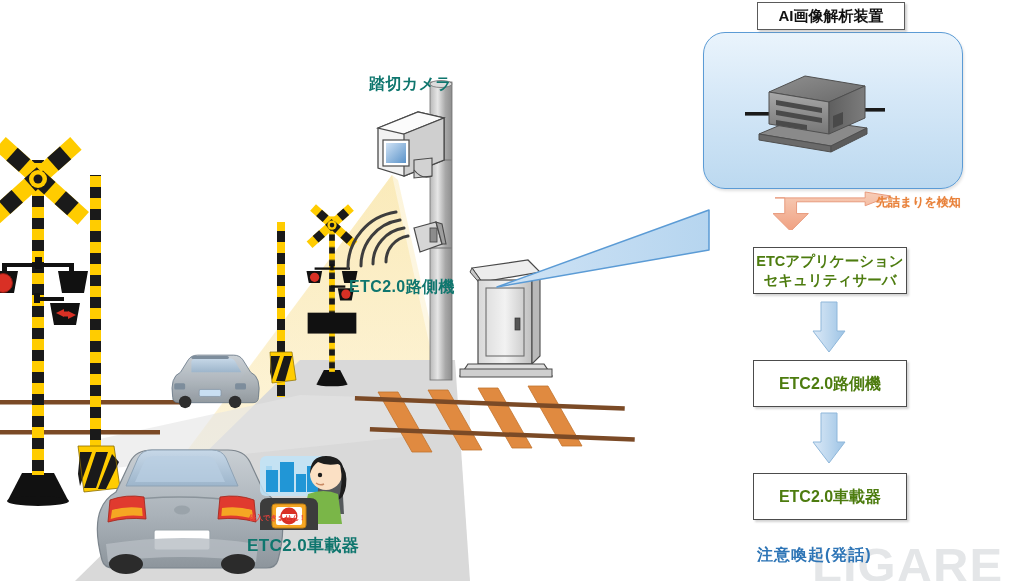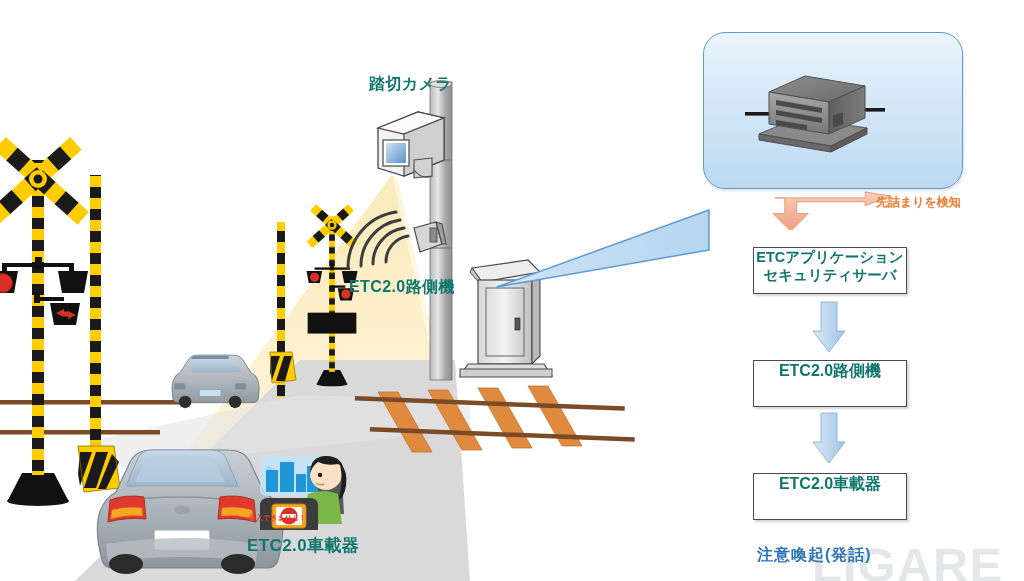--- a/index.html
+++ b/index.html
@@ -49,22 +49,22 @@
   .detect-text{
     left:876px;top:194px;font-size:12px;font-weight:bold;
     color:#e8813a;white-space:nowrap;
     text-shadow:0 0 1px rgba(232,129,58,.4);
   }
 
   
   .flowbox{
     border:1.4px solid #4c4c4c;background:#fff;
     box-shadow:2px 2px 2px rgba(130,130,130,.35);
-    display:flex;align-items:flex-start;justify-content:center;
-    text-align:center;font-weight:bold;color:#0f766e;
+    display:flex;align-items:center;justify-content:center;
+    text-align:center;font-weight:bold;color:#4d7c0f;
     line-height:1.25;
   }
   #flow-box-0{left:753px;top:247px;width:152px;height:45px;font-size:14.5px;}
   #flow-box-1{left:753px;top:360px;width:152px;height:45px;font-size:16px;}
   #flow-box-2{left:753px;top:473px;width:152px;height:45px;font-size:16px;}
 
   .blue-arrow{width:34px;height:52px;left:812px;}
   #flow-arrow-0{top:301px;}
   #flow-arrow-1{top:412px;}
 
@@ -422,20 +422,21 @@
 
     <g fill="#4a4a4a">
       <polygon points="31,38 77,46 77,51 31,43"></polygon>
       <polygon points="31,48 77,56 77,61 31,53"></polygon>
       <polygon points="31,58 62,63 62,68 31,63"></polygon>
     </g>
 
     <polygon points="88,54 98,50 98,62 88,66" fill="#494949"></polygon>
   </svg>
 
+  <div class="abs titlebox">AI画像解析装置</div>
 
   <svg class="abs detect-arrow" viewBox="0 0 120 40">
     <defs>
       <linearGradient id="gOrange" x1="0" y1="0" x2="0" y2="1">
         <stop offset="0" stop-color="#f7cdb7"></stop>
         <stop offset="1" stop-color="#f0a081"></stop>
       </linearGradient>
     </defs>
     <polygon points="0,6 92,6 92,0 118,4 92,14 92,10 22,10 22,22 34,22 16,40 -2,22 10,22 10,6" fill="url(#gOrange)" stroke="#e79a7c" stroke-width="1" stroke-linejoin="round" transform="translate(2,2) scale(0.98)"></polygon>
   </svg>

